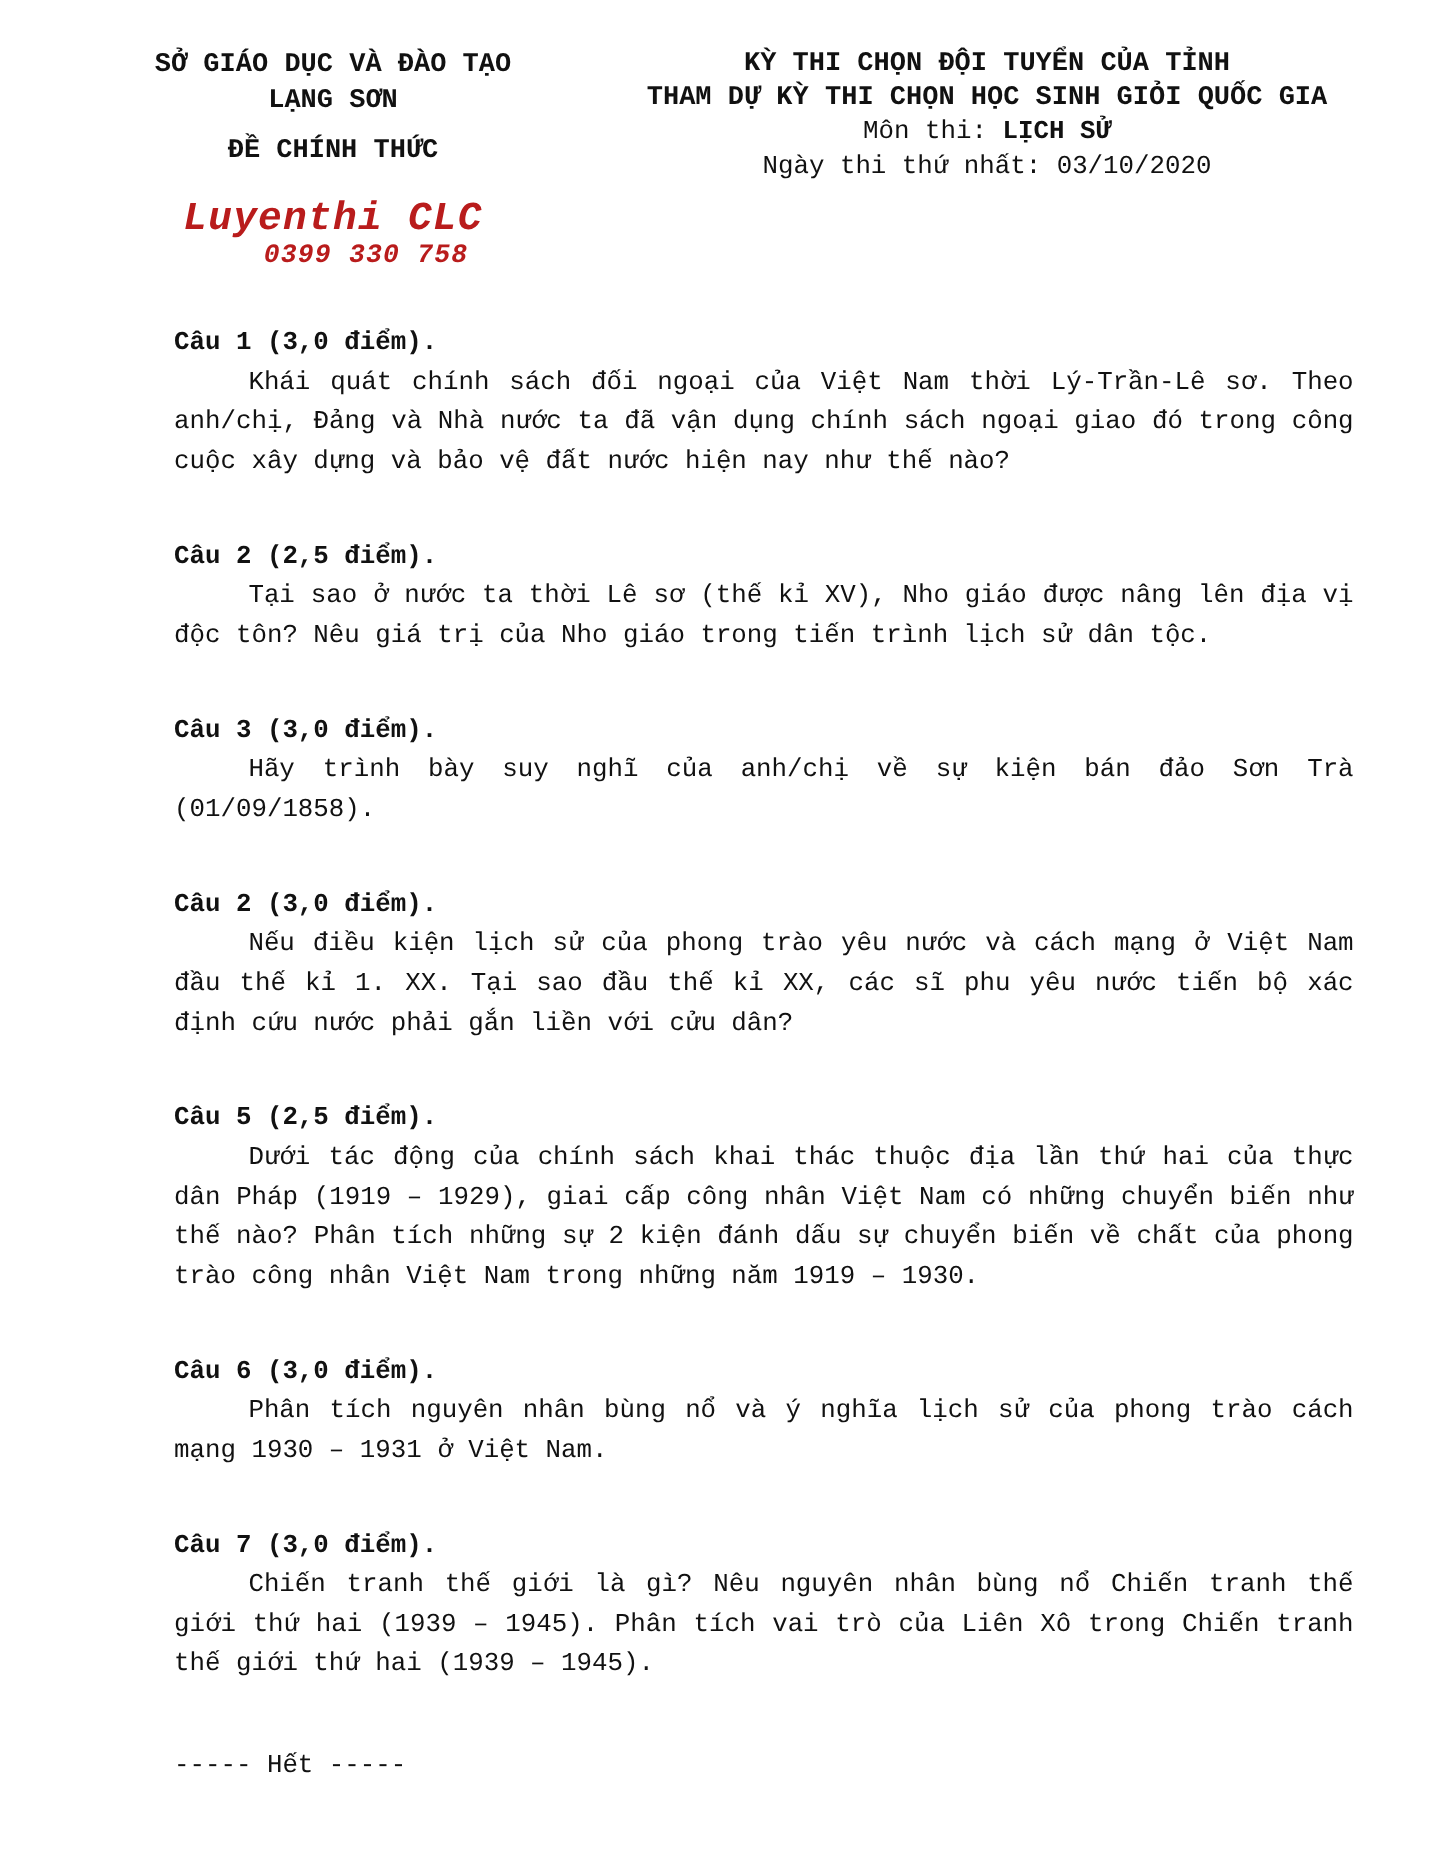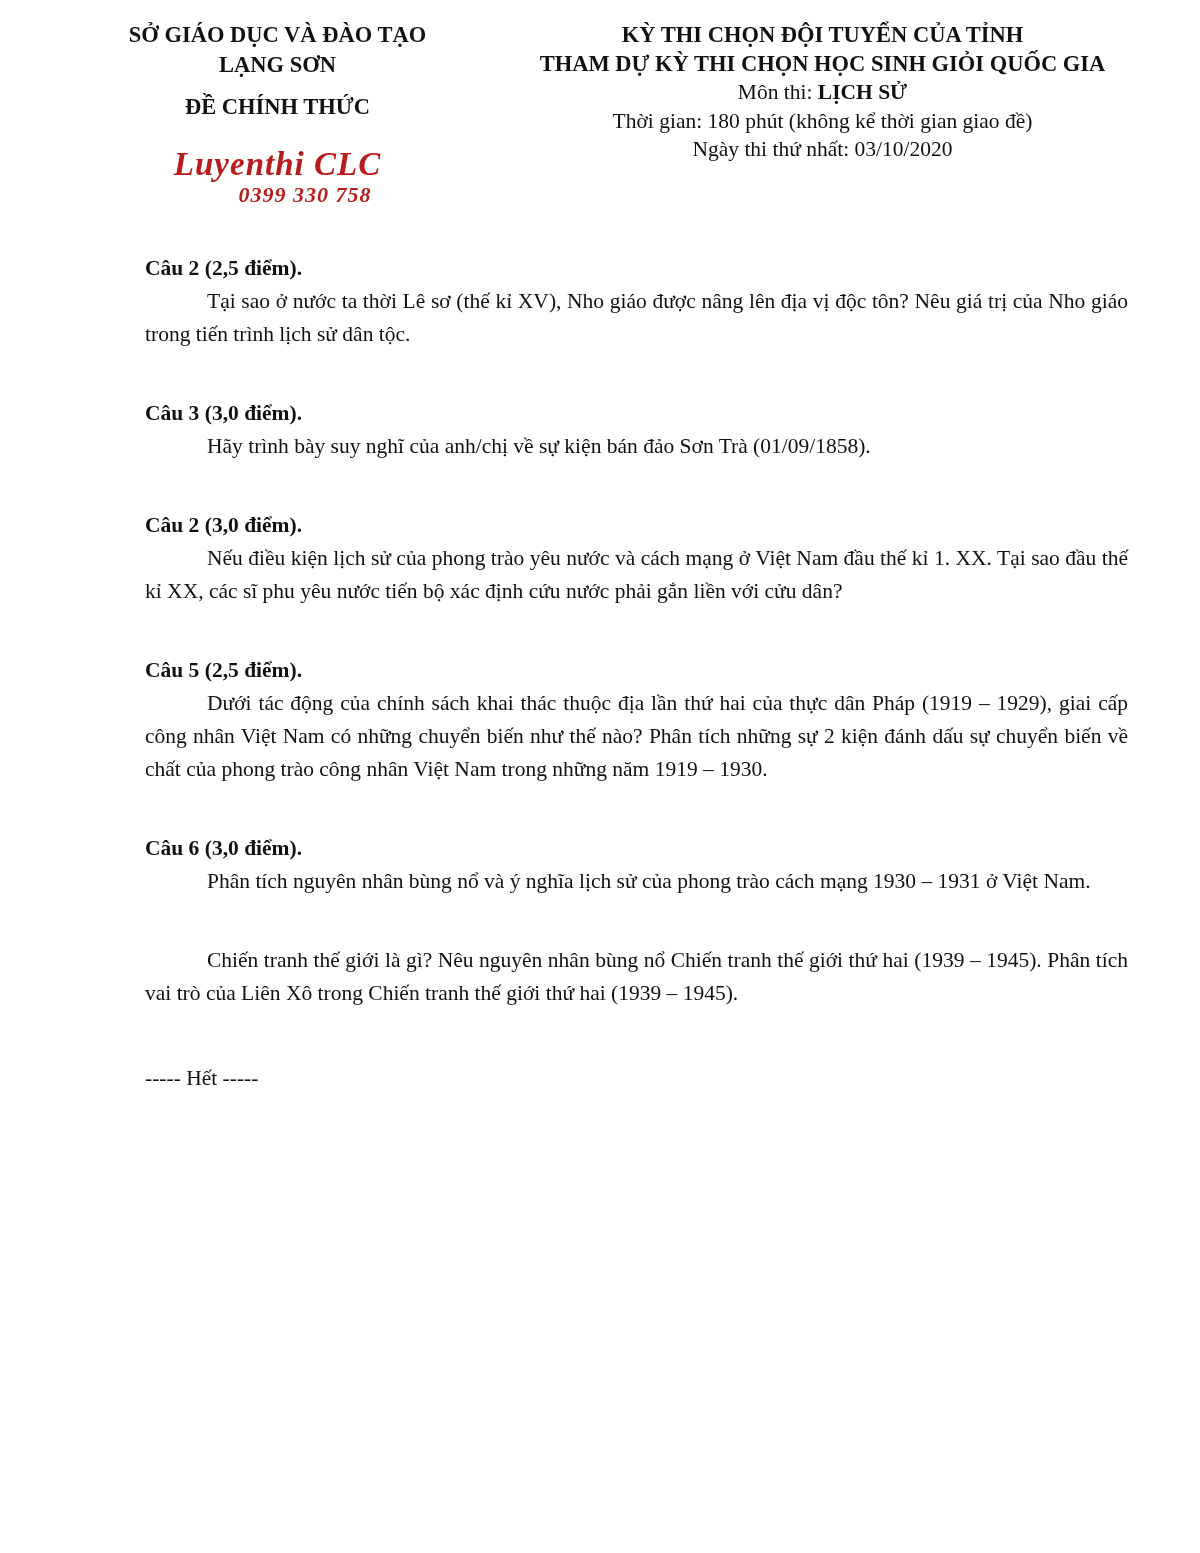--- a/index.html
+++ b/index.html
@@ -7,23 +7,23 @@
     padding: 0;
     background: #ffffff;
   }
   .page {
     position: relative;
     width: 1200px;
     min-height: 1553px;
     margin: 0 auto;
     background: #ffffff;
     color: #111111;
-    font-family: Liberation Serif, serif;
+    font-family: Liberation Mono, monospace;
     box-sizing: border-box;
-    padding-top: 20px;
+    padding-top: 38px;
   }
   
   .header {
     display: flex;
     align-items: flex-start;
     padding-left: 95px;
     padding-right: 15px;
   }
   .header-left {
     flex: 0 0 365px;
@@ -123,27 +123,30 @@
       <div class="logo" style="color: #b91c1c;">
         <div class="logo-name">Luyenthi CLC</div>
         <div class="logo-phone">0399 330 758</div>
       </div>
     </div>
 
     <div class="header-right">
       <div class="hr-title">KỲ THI CHỌN ĐỘI TUYỂN CỦA TỈNH</div>
       <div class="hr-title">THAM DỰ KỲ THI CHỌN HỌC SINH GIỎI QUỐC GIA</div>
       <div class="hr-line"><span>Môn thi: </span><span class="subject-bold">LỊCH SỬ</span></div>
-      <div class="hr-line">Thời gian: 180 phút (không kể thời gian giao đề)</div>
       <div class="hr-line">Ngày thi thứ nhất: 03/10/2020</div>
     </div>
 
   </header>
 
   <main class="questions" id="questions-container">
+    <section class="question">
+      <div class="q-heading">Câu 1 (3,0 điểm).</div>
+      <p class="q-body">Khái quát chính sách đối ngoại của Việt Nam thời Lý-Trần-Lê sơ. Theo anh/chị, Đảng và Nhà nước ta đã vận dụng chính sách ngoại giao đó trong công cuộc xây dựng và bảo vệ đất nước hiện nay như thế nào?</p>
+    </section>
 
     <section class="question">
       <div class="q-heading">Câu 2 (2,5 điểm).</div>
       <p class="q-body">Tại sao ở nước ta thời Lê sơ (thế kỉ XV), Nho giáo được nâng lên địa vị độc tôn? Nêu giá trị của Nho giáo trong tiến trình lịch sử dân tộc.</p>
     </section>
 
     <section class="question">
       <div class="q-heading">Câu 3 (3,0 điểm).</div>
       <p class="q-body">Hãy trình bày suy nghĩ của anh/chị về sự kiện bán đảo Sơn Trà (01/09/1858).</p>
     </section>
@@ -157,20 +160,21 @@
       <div class="q-heading">Câu 5 (2,5 điểm).</div>
       <p class="q-body">Dưới tác động của chính sách khai thác thuộc địa lần thứ hai của thực dân Pháp (1919 – 1929), giai cấp công nhân Việt Nam có những chuyển biến như thế nào? Phân tích những sự 2 kiện đánh dấu sự chuyển biến về chất của phong trào công nhân Việt Nam trong những năm 1919 – 1930.</p>
     </section>
 
     <section class="question">
       <div class="q-heading">Câu 6 (3,0 điểm).</div>
       <p class="q-body">Phân tích nguyên nhân bùng nổ và ý nghĩa lịch sử của phong trào cách mạng 1930 – 1931 ở Việt Nam.</p>
     </section>
 
     <section class="question">
+      <div class="q-heading">Câu 7 (3,0 điểm).</div>
       <p class="q-body">Chiến tranh thế giới là gì? Nêu nguyên nhân bùng nổ Chiến tranh thế giới thứ hai (1939 – 1945). Phân tích vai trò của Liên Xô trong Chiến tranh thế giới thứ hai (1939 – 1945).</p>
     </section>
   </main>
 
   <footer class="footer">
     <div>----- Hết -----</div>
   </footer>
 
 </div>
 

